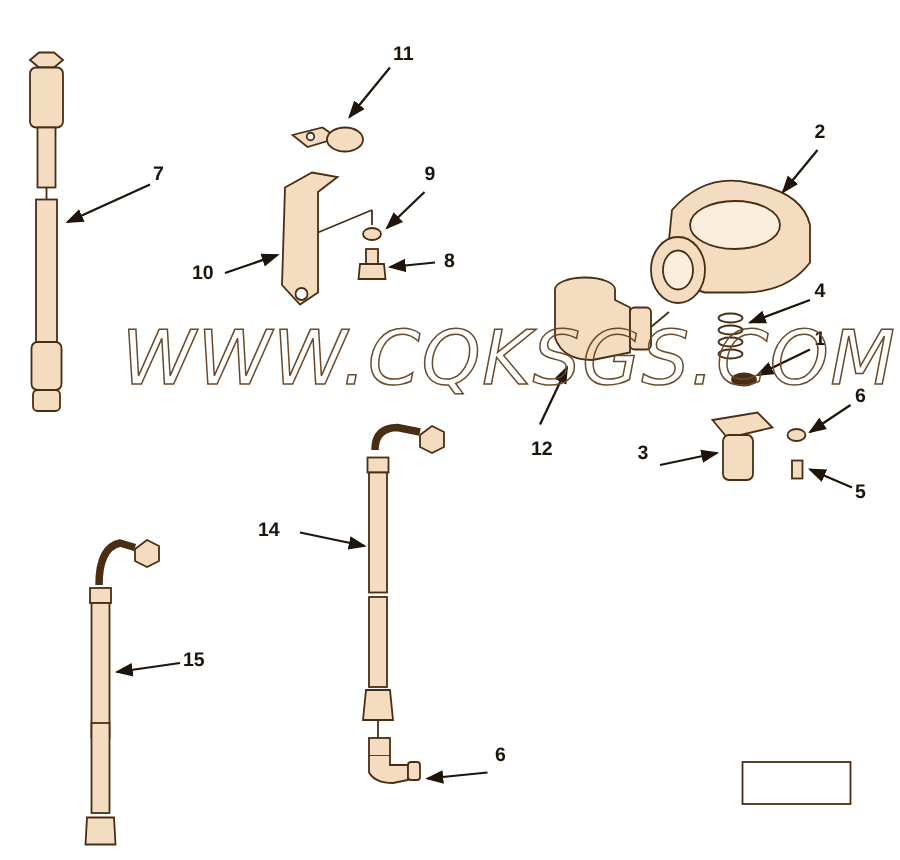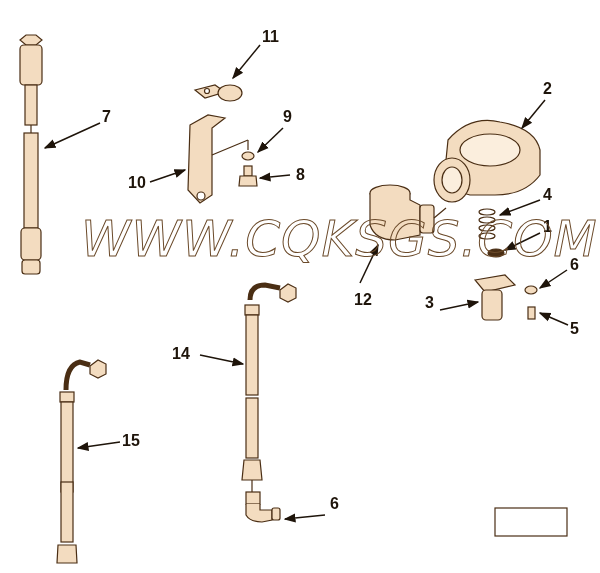--- a/index.html
+++ b/index.html
@@ -1,18 +1,18 @@
 <!DOCTYPE html>
 <html><head>
 <meta charset="utf-8">
 <style>
   html, body { margin:0; padding:0; background:#ffffff; }
   #canvas { position:relative; width:600px; height:573px; background:#ffffff; overflow:hidden; font-family:"Liberation Sans", sans-serif; }
   svg { position:absolute; left:0; top:0; }
-  .callout { position:absolute; font-family:"Liberation Sans", sans-serif; font-weight:bold; font-size:16px; color:#1e140a;text-align:center; }
+  .callout { position:absolute; font-family:"Liberation Sans", sans-serif; font-weight:bold; font-size:13px; color:#1e140a;text-align:center; }
   .wm { position:absolute; font-family:"DejaVu Sans", sans-serif; font-style:italic; color:transparent; -webkit-text-stroke:1px #6b4a2a; white-space:nowrap; letter-spacing:1px;padding-left:41px; }
 </style>
 </head>
 <body>
 
 <div id="canvas">
   <svg width="600" height="573" viewBox="0 0 600 573">
     <defs>
       <marker id="arr" markerWidth="8" markerHeight="8" refX="7" refY="4" orient="auto">
         <path d="M0,1 L8,4 L0,7 Z" fill="#1e140a"></path>

